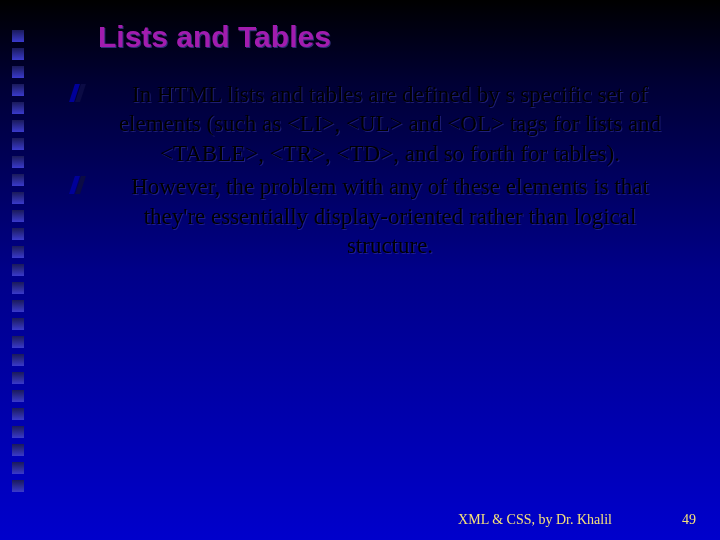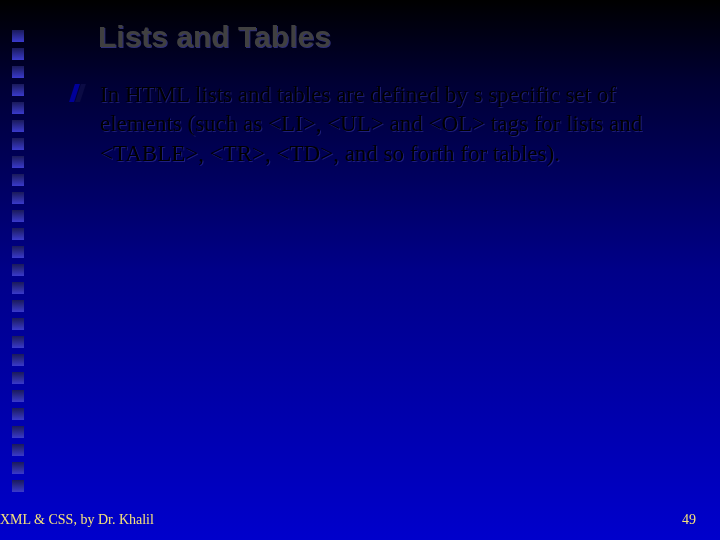--- a/index.html
+++ b/index.html
@@ -29,35 +29,36 @@
     left: 0;
     top: 0;
     width: 720px;
     height: 540px;
     padding: 20px 40px 60px 100px;
   }
   .title {
     font-family: Arial, Helvetica, sans-serif;
     font-size: 30px;
     font-weight: bold;
-    color: #404040;
+    color: #a21caf;
     text-shadow: 1px 1px 0 rgba(80,80,180,0.6);
     margin-bottom: 26px;
     margin-left: -2px;
   }
   .bullets {
     color: #000;
     font-size: 23px;
     line-height: 1.28;
   }
   .bullet {
     position: relative;
     padding-left: 0;
     margin-bottom: 4px;
     text-shadow: 1px 1px 0 rgba(60,60,170,0.5);
+    text-align: center;
   }
   .bullet .marker {
     position: absolute;
     left: -28px;
     top: 4px;
     width: 14px;
     height: 18px;
   }
   .bullet .marker::before {
     content: "";
@@ -74,21 +75,21 @@
     width: 5px; height: 18px;
     background: #0b0b44;
     transform: skewX(-18deg);
   }
   .footer {
     position: absolute;
     bottom: 12px;
     left: 0;
     width: 612px;
     display: flex;
-    justify-content: flex-start;
+    justify-content: flex-end;
     font-family: "Times New Roman", Times, serif;
   }
   .footer-center {
     color: #f5e27a;
     font-size: 14px;
   }
   .pagenum {
     position: absolute;
     right: 24px;
     bottom: 12px;
@@ -130,19 +131,23 @@
 </div>
 
 <div class="slide">
   <h1 class="title">Lists and Tables</h1>
 
   <div class="bullets">
     <div class="bullet">
       <span class="marker"></span>
       <span>In HTML lists and tables are defined by s specific set of elements (such as &lt;LI&gt;, &lt;UL&gt; and &lt;OL&gt; tags for lists and &lt;TABLE&gt;, &lt;TR&gt;, &lt;TD&gt;, and so forth for tables).</span>
     </div>
+    <div class="bullet">
+      <span class="marker"></span>
+      <span>However, the problem with any of these elements is that they're essentially display-oriented rather than logical structure.</span>
+    </div>
   </div>
 </div>
 
 <div class="footer">
   <span class="footer-center">XML &amp; CSS, by Dr. Khalil</span>
 </div>
 <div class="pagenum">49</div>
 
 </body></html>

